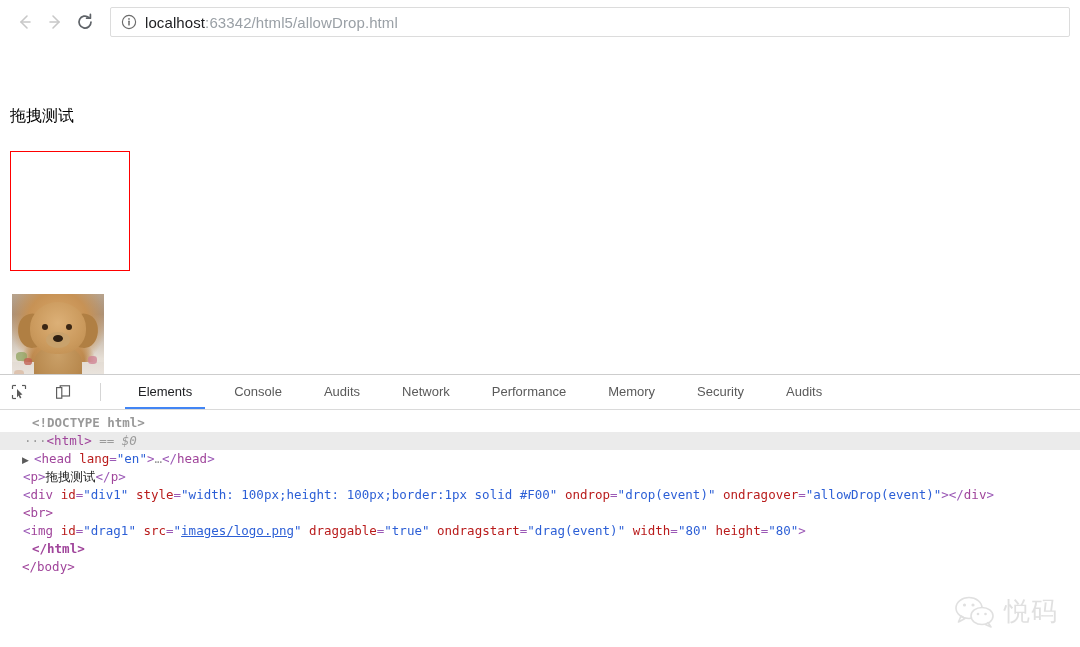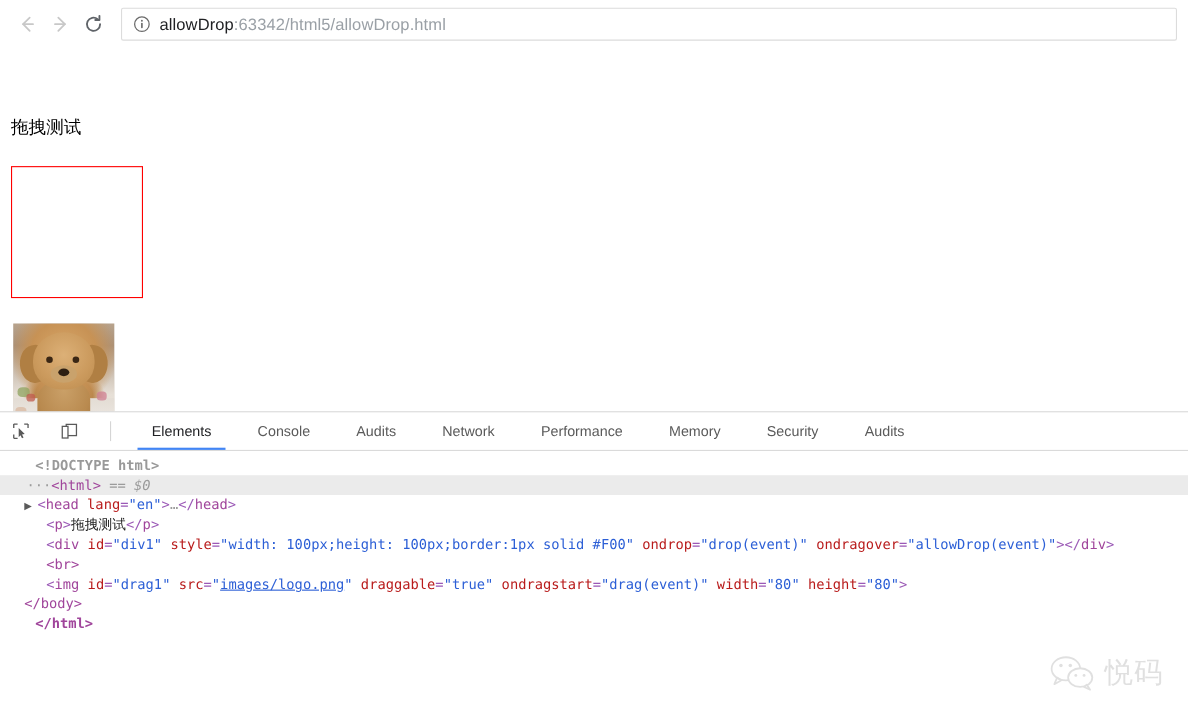--- a/index.html
+++ b/index.html
@@ -244,21 +244,21 @@
   .tok-link    { color: #2c5fd6; text-decoration: underline; }
   .tok-ellipsis{ color: #9b9b9b; }
   .twisty {
     display: inline-block;
     width: 12px;
     color: #5a5a5a;
     font-size: 9px;
     font-family: "DejaVu Sans", sans-serif;
   }
   .indent-1 { padding-left: 22px; }
-  .indent-2 { padding-left: 42px; }
+  .indent-2 { padding-left: 23px; }
   .indent-3 { padding-left: 32px; font-weight: bold; }
 
   
   #watermark {
     position: absolute;
     right: 22px;
     bottom: 18px;
     display: flex;
     align-items: center;
     opacity: 0.30;
@@ -298,21 +298,21 @@
   </div>
 
   <div id="omnibox">
     <span id="info-icon">
       <svg width="16" height="16" viewBox="0 0 16 16">
         <circle cx="8" cy="8" r="6.6" fill="none" stroke="#6b6b6b" stroke-width="1.15"></circle>
         <circle cx="8" cy="4.9" r="0.85" fill="#6b6b6b"></circle>
         <rect x="7.25" y="6.6" width="1.5" height="5" rx="0.7" fill="#6b6b6b"></rect>
       </svg>
     </span>
-    <span id="url-text"><span class="url-host">allowDrop</span><span class="url-rest">:63342/html5/allowDrop.html</span></span>
+    <span id="url-text"><span class="url-host">localhost</span><span class="url-rest">:63342/html5/allowDrop.html</span></span>
   </div>
 </div>
 
 <div id="page-viewport">
 
   <p id="page-heading">拖拽测试</p>
 
   <div id="drop-zone"></div>
 
   <div id="drag-image">
@@ -379,23 +379,23 @@
 
 
     <div class="dom-row indent-2"><span class="tok-punct">&lt;</span><span class="tok-tag">p</span><span class="tok-punct">&gt;</span><span class="tok-text">拖拽测试</span><span class="tok-punct">&lt;/</span><span class="tok-tag">p</span><span class="tok-punct">&gt;</span></div>
 
     <div class="dom-row indent-2"><span class="tok-punct">&lt;</span><span class="tok-tag">div</span> <span class="tok-attr">id</span><span class="tok-punct">=</span><span class="tok-value">"div1"</span> <span class="tok-attr">style</span><span class="tok-punct">=</span><span class="tok-value">"width: 100px;height: 100px;border:1px solid #F00"</span> <span class="tok-attr">ondrop</span><span class="tok-punct">=</span><span class="tok-value">"drop(event)"</span> <span class="tok-attr">ondragover</span><span class="tok-punct">=</span><span class="tok-value">"allowDrop(event)"</span><span class="tok-punct">&gt;&lt;/</span><span class="tok-tag">div</span><span class="tok-punct">&gt;</span></div>
 
     <div class="dom-row indent-2"><span class="tok-tag">&lt;br&gt;</span></div>
 
     <div class="dom-row indent-2"><span class="tok-punct">&lt;</span><span class="tok-tag">img</span> <span class="tok-attr">id</span><span class="tok-punct">=</span><span class="tok-value">"drag1"</span> <span class="tok-attr">src</span><span class="tok-punct">=</span><span class="tok-value">"</span><span class="tok-link">images/logo.png</span><span class="tok-value">"</span> <span class="tok-attr">draggable</span><span class="tok-punct">=</span><span class="tok-value">"true"</span> <span class="tok-attr">ondragstart</span><span class="tok-punct">=</span><span class="tok-value">"drag(event)"</span> <span class="tok-attr">width</span><span class="tok-punct">=</span><span class="tok-value">"80"</span> <span class="tok-attr">height</span><span class="tok-punct">=</span><span class="tok-value">"80"</span><span class="tok-punct">&gt;</span></div>
 
+    <div class="dom-row indent-3"><span class="tok-tag">&lt;/html&gt;</span></div>
+
     <div class="dom-row indent-1"><span class="tok-tag">&lt;/body&gt;</span></div>
-
-    <div class="dom-row indent-3"><span class="tok-tag">&lt;/html&gt;</span></div>
 
   </div>
 </div>
 
 <div id="watermark">
   <svg width="42" height="34" viewBox="0 0 42 34">
     <ellipse cx="15" cy="13" rx="13" ry="10.5" fill="none" stroke="#9a9a9a" stroke-width="1.6"></ellipse>
     <path d="M7 21 L4.5 27 L11 23.5 Z" fill="none" stroke="#9a9a9a" stroke-width="1.6" stroke-linejoin="round"></path>
     <circle cx="10.5" cy="10" r="1.6" fill="#9a9a9a"></circle>
     <circle cx="19" cy="10" r="1.6" fill="#9a9a9a"></circle>

